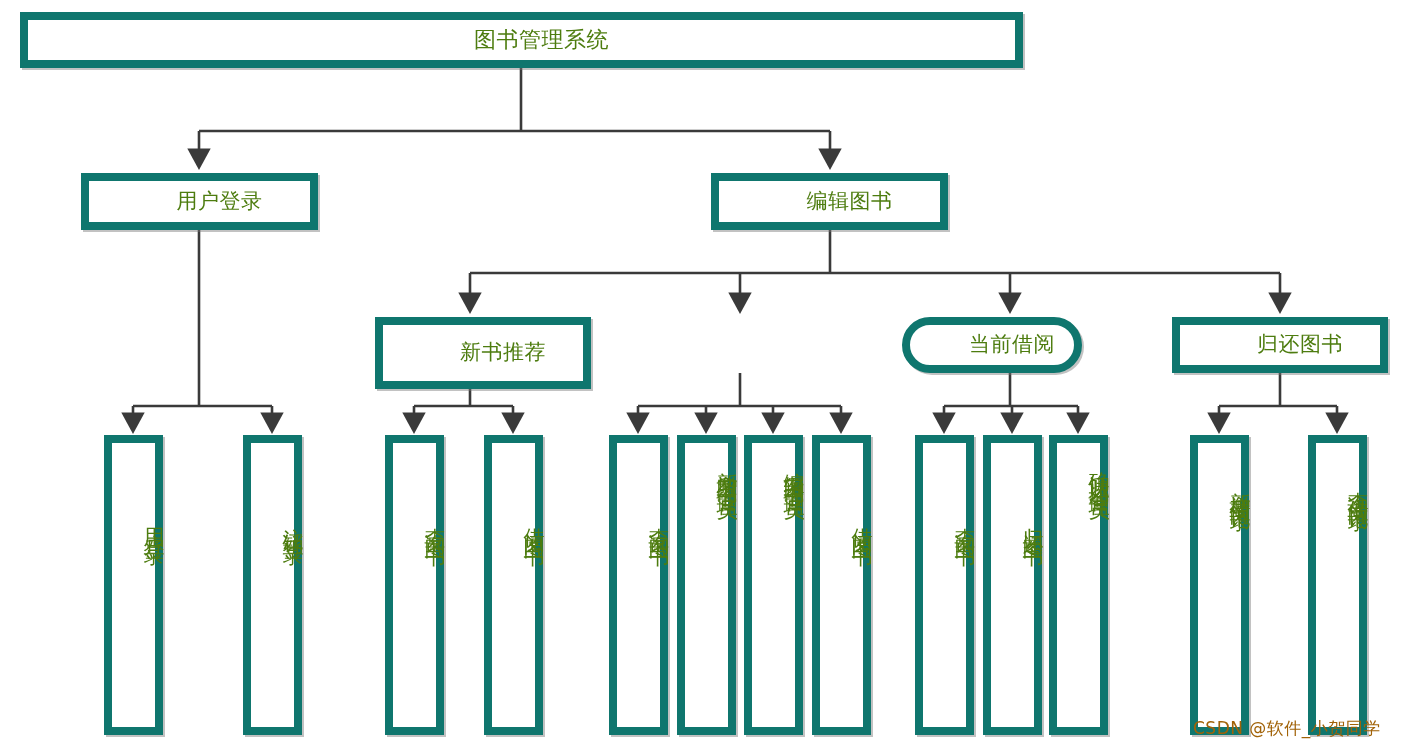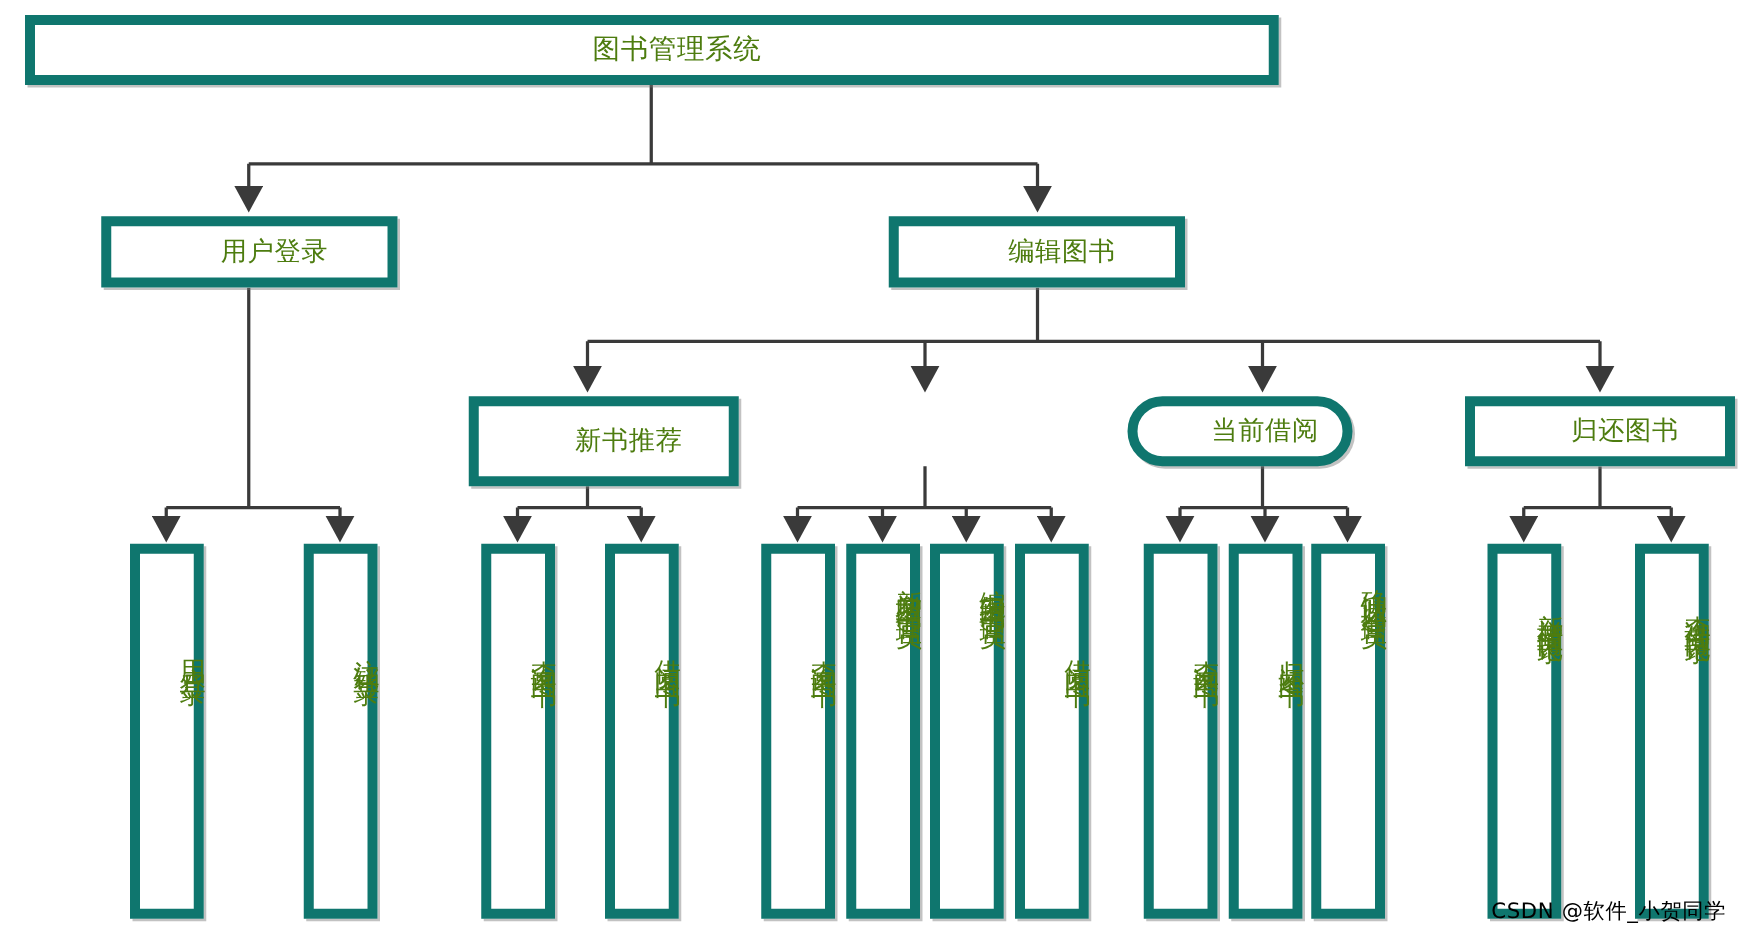--- a/index.html
+++ b/index.html
@@ -65,21 +65,21 @@
     line-height: 1.0;
     letter-spacing: 6px;
     white-space: nowrap;
   }
   .node.vert.tall .label {
     letter-spacing: 4px;
   }
   .watermark {
     position: absolute;
     font-size: 17px;
-    color: #000000;
+    color: #a16207;
     white-space: nowrap;
     z-index: 5;
     letter-spacing: 0.5px;
   }
 </style>
 </head>
 <body>
 
 <div id="canvas">
 

